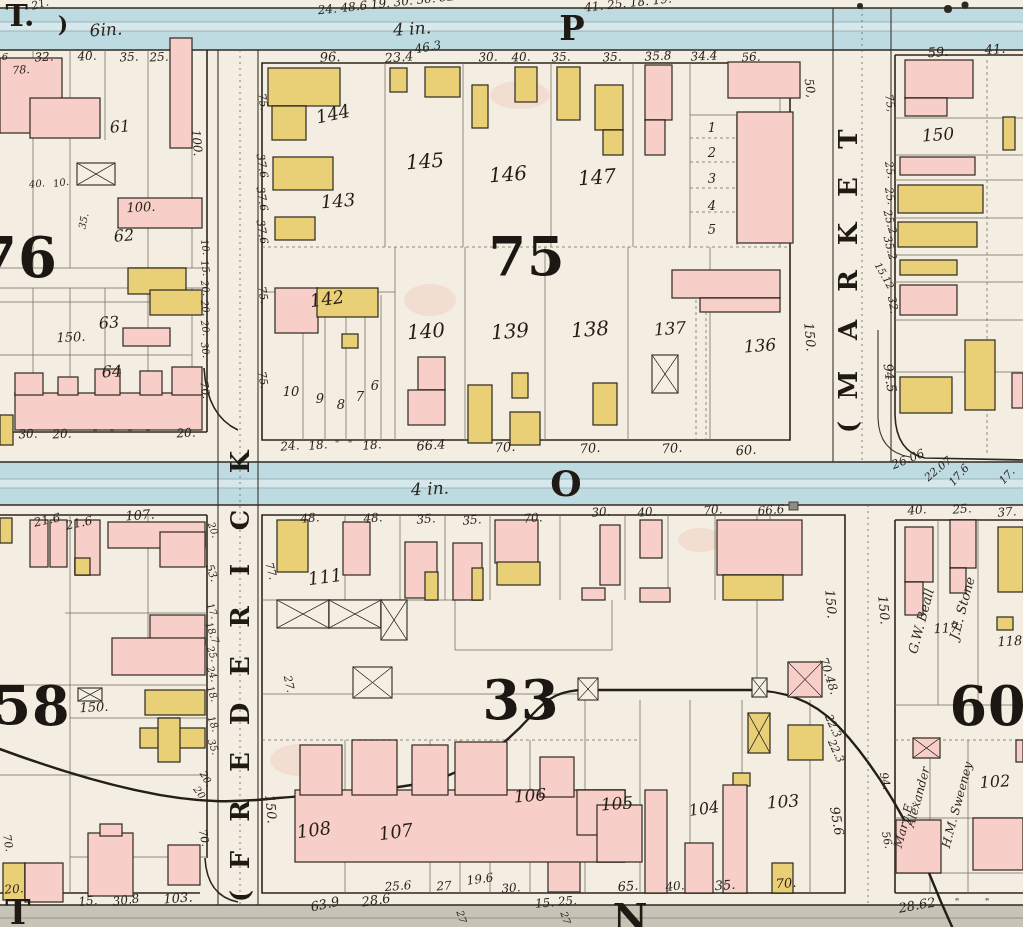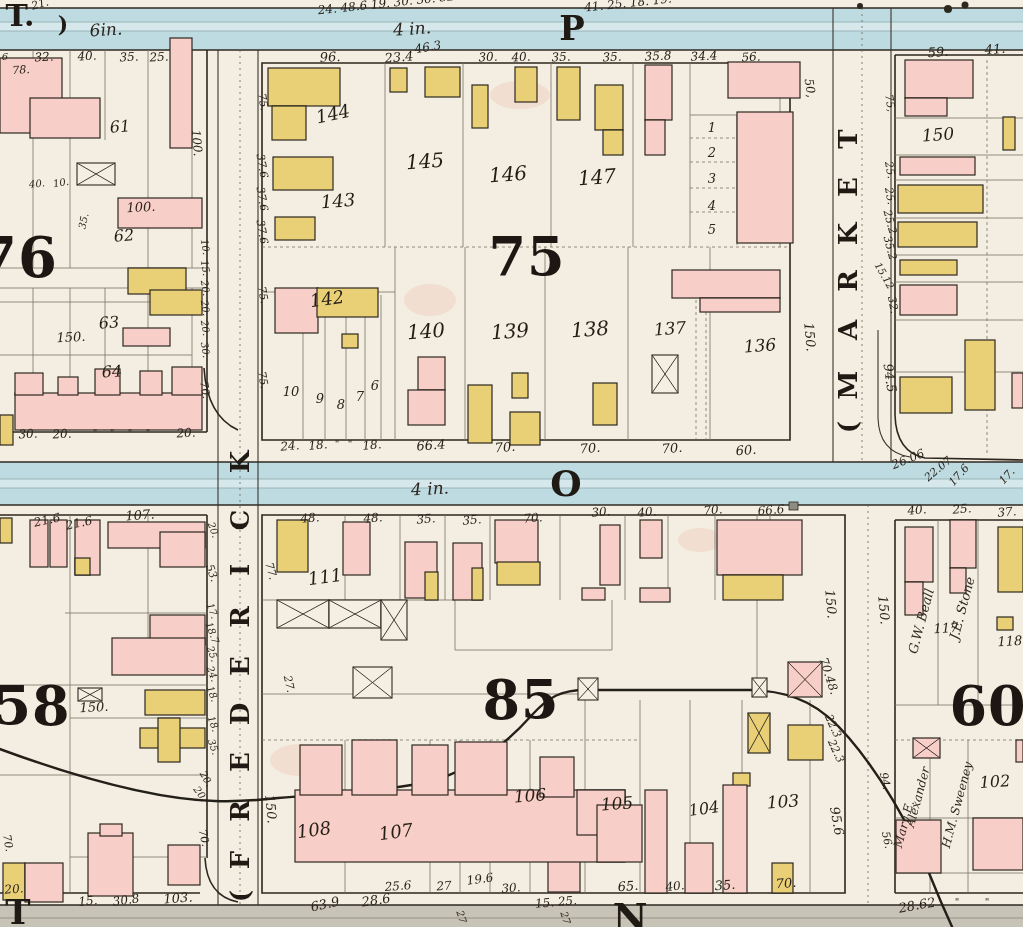--- a/index.html
+++ b/index.html
@@ -478,21 +478,21 @@
       <span class="lbl blk" style="left: 32px; top: 706px; font-size: 54px; transform: translate(-50%, -50%) rotate(0deg);">58</span>
       <span class="lbl" style="left: 94px; top: 707px; font-size: 13px; transform: translate(-50%, -50%) rotate(-3deg);">150.</span>
       <span class="lbl" style="left: 8px; top: 843px; font-size: 11px; transform: translate(-50%, -50%) rotate(80deg);">70.</span>
       <span class="lbl" style="left: 14px; top: 889px; font-size: 12px; transform: translate(-50%, -50%) rotate(-5deg);">20.</span>
       <span class="lbl" style="left: 88px; top: 901px; font-size: 12px; transform: translate(-50%, -50%) rotate(-4deg);">15.</span>
       <span class="lbl" style="left: 126px; top: 900px; font-size: 12px; transform: translate(-50%, -50%) rotate(-8deg);">30.8</span>
       <span class="lbl" style="left: 178px; top: 898px; font-size: 13px; transform: translate(-50%, -50%) rotate(-4deg);">103.</span>
       <span class="lbl lot" style="left: 325px; top: 577px; font-size: 18px; transform: translate(-50%, -50%) rotate(-8deg);">111</span>
       <span class="lbl" style="left: 271px; top: 571px; font-size: 11px; transform: translate(-50%, -50%) rotate(75deg);">77.</span>
       <span class="lbl" style="left: 289px; top: 684px; font-size: 11px; transform: translate(-50%, -50%) rotate(78deg);">27.</span>
-      <span class="lbl blk" style="left: 521px; top: 700px; font-size: 54px; transform: translate(-50%, -50%) rotate(0deg);">85</span>
+      <span class="lbl blk" style="left: 521px; top: 700px; font-size: 54px; transform: translate(-50%, -50%) rotate(0deg);">33</span>
       <span class="lbl" style="left: 271px; top: 809px; font-size: 13px; transform: translate(-50%, -50%) rotate(85deg);">150.</span>
       <span class="lbl lot" style="left: 314px; top: 830px; font-size: 18px; transform: translate(-50%, -50%) rotate(-8deg);">108</span>
       <span class="lbl lot" style="left: 396px; top: 832px; font-size: 18px; transform: translate(-50%, -50%) rotate(-8deg);">107</span>
       <span class="lbl lot" style="left: 530px; top: 796px; font-size: 17px; transform: translate(-50%, -50%) rotate(-4deg);">106</span>
       <span class="lbl lot" style="left: 617px; top: 804px; font-size: 17px; transform: translate(-50%, -50%) rotate(-4deg);">105</span>
       <span class="lbl lot" style="left: 704px; top: 809px; font-size: 16px; transform: translate(-50%, -50%) rotate(-8deg);">104</span>
       <span class="lbl lot" style="left: 783px; top: 802px; font-size: 17px; transform: translate(-50%, -50%) rotate(-4deg);">103</span>
       <span class="lbl" style="left: 398px; top: 886px; font-size: 12px; transform: translate(-50%, -50%) rotate(-4deg);">25.6</span>
       <span class="lbl" style="left: 444px; top: 886px; font-size: 12px; transform: translate(-50%, -50%) rotate(-4deg);">27</span>
       <span class="lbl" style="left: 480px; top: 879px; font-size: 12px; transform: translate(-50%, -50%) rotate(-8deg);">19.6</span>

